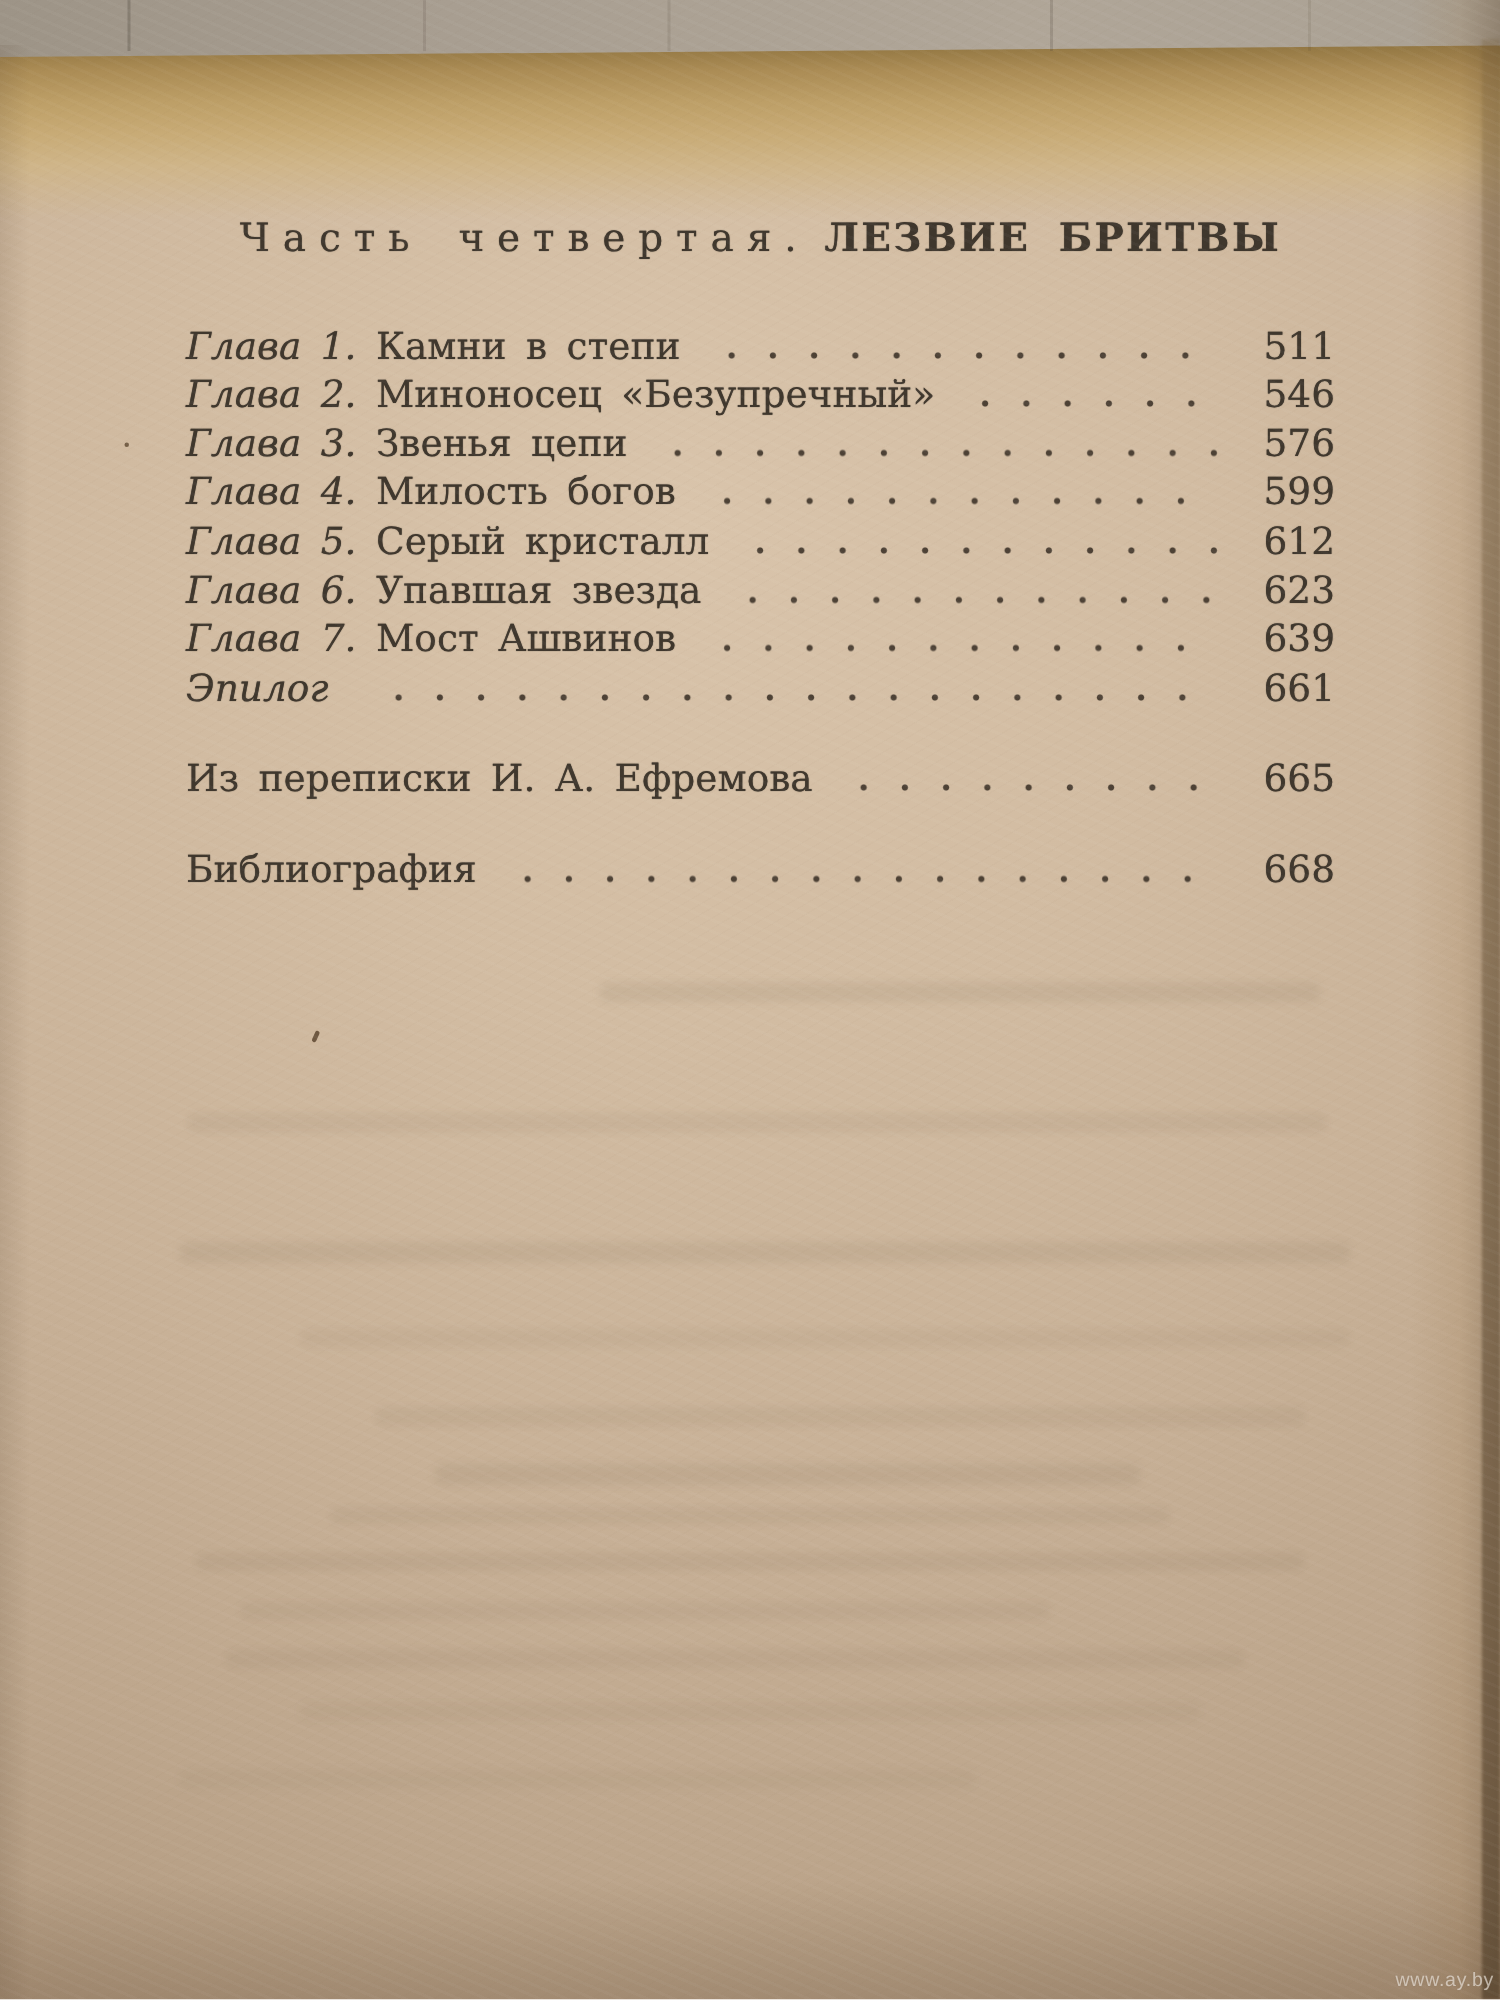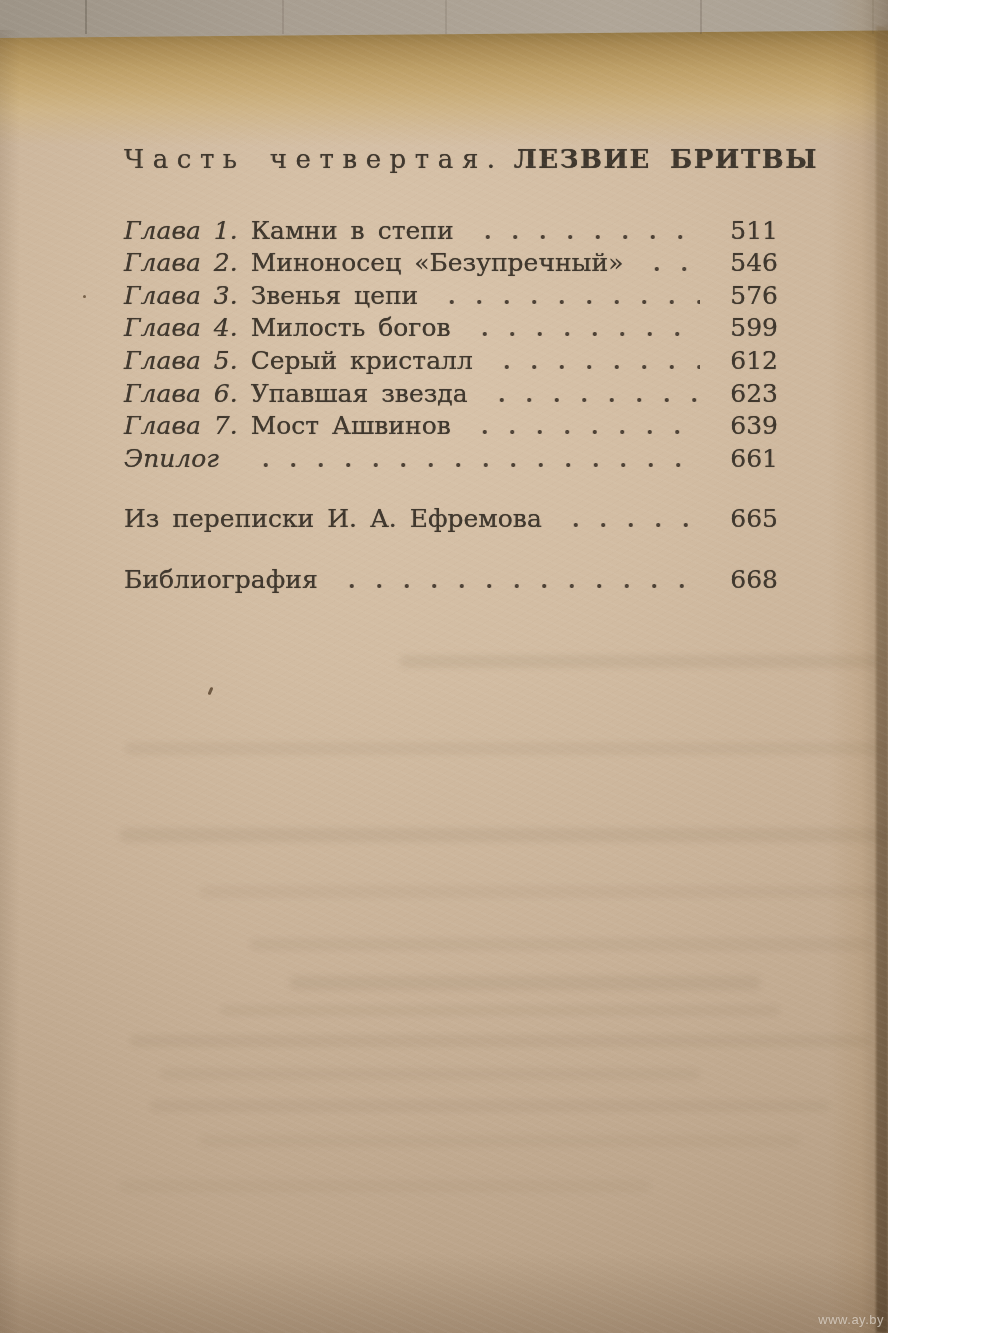--- a/index.html
+++ b/index.html
@@ -1,20 +1,20 @@
 <!DOCTYPE html>
 <html><head>
 <meta charset="utf-8">
 <style>
   html, body { margin: 0; padding: 0; }
   body { width: 1000px; height: 1333px; font-family: "DejaVu Serif", "Liberation Serif", serif; }
 
   .photo {
     position: relative;
-    width: 888px;
+    width: 1000px;
     height: 1333px;
     overflow: hidden;
     background:
       radial-gradient(ellipse 120% 90% at 46% 26%,
         #d9c4ab 0%, #d2bca2 28%, #c9b298 52%, #bda68c 74%, #af977d 92%, #a78f75 100%);
   }
 
   
   .photo::after {
     content: "";

